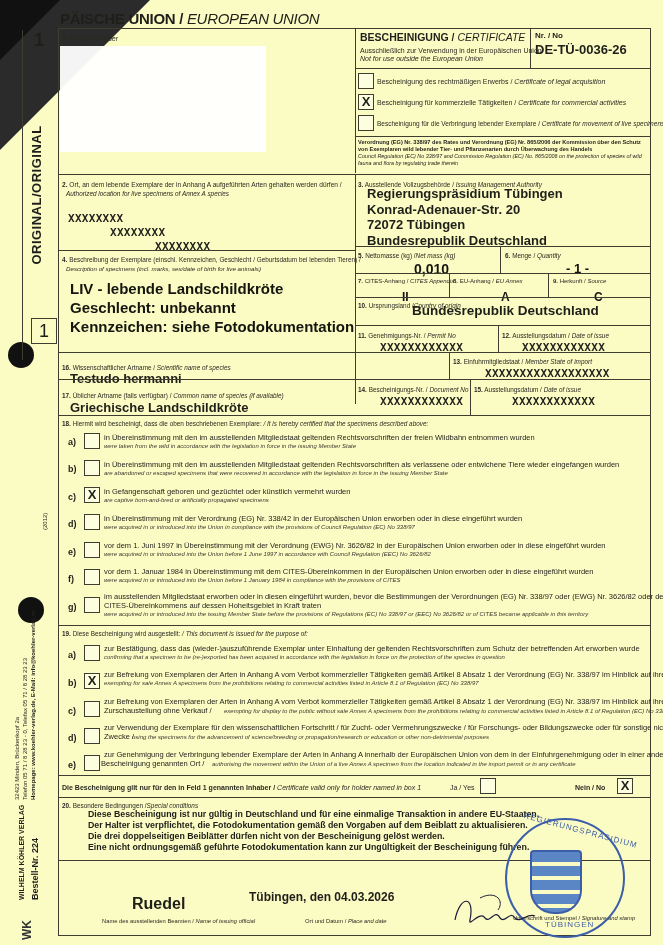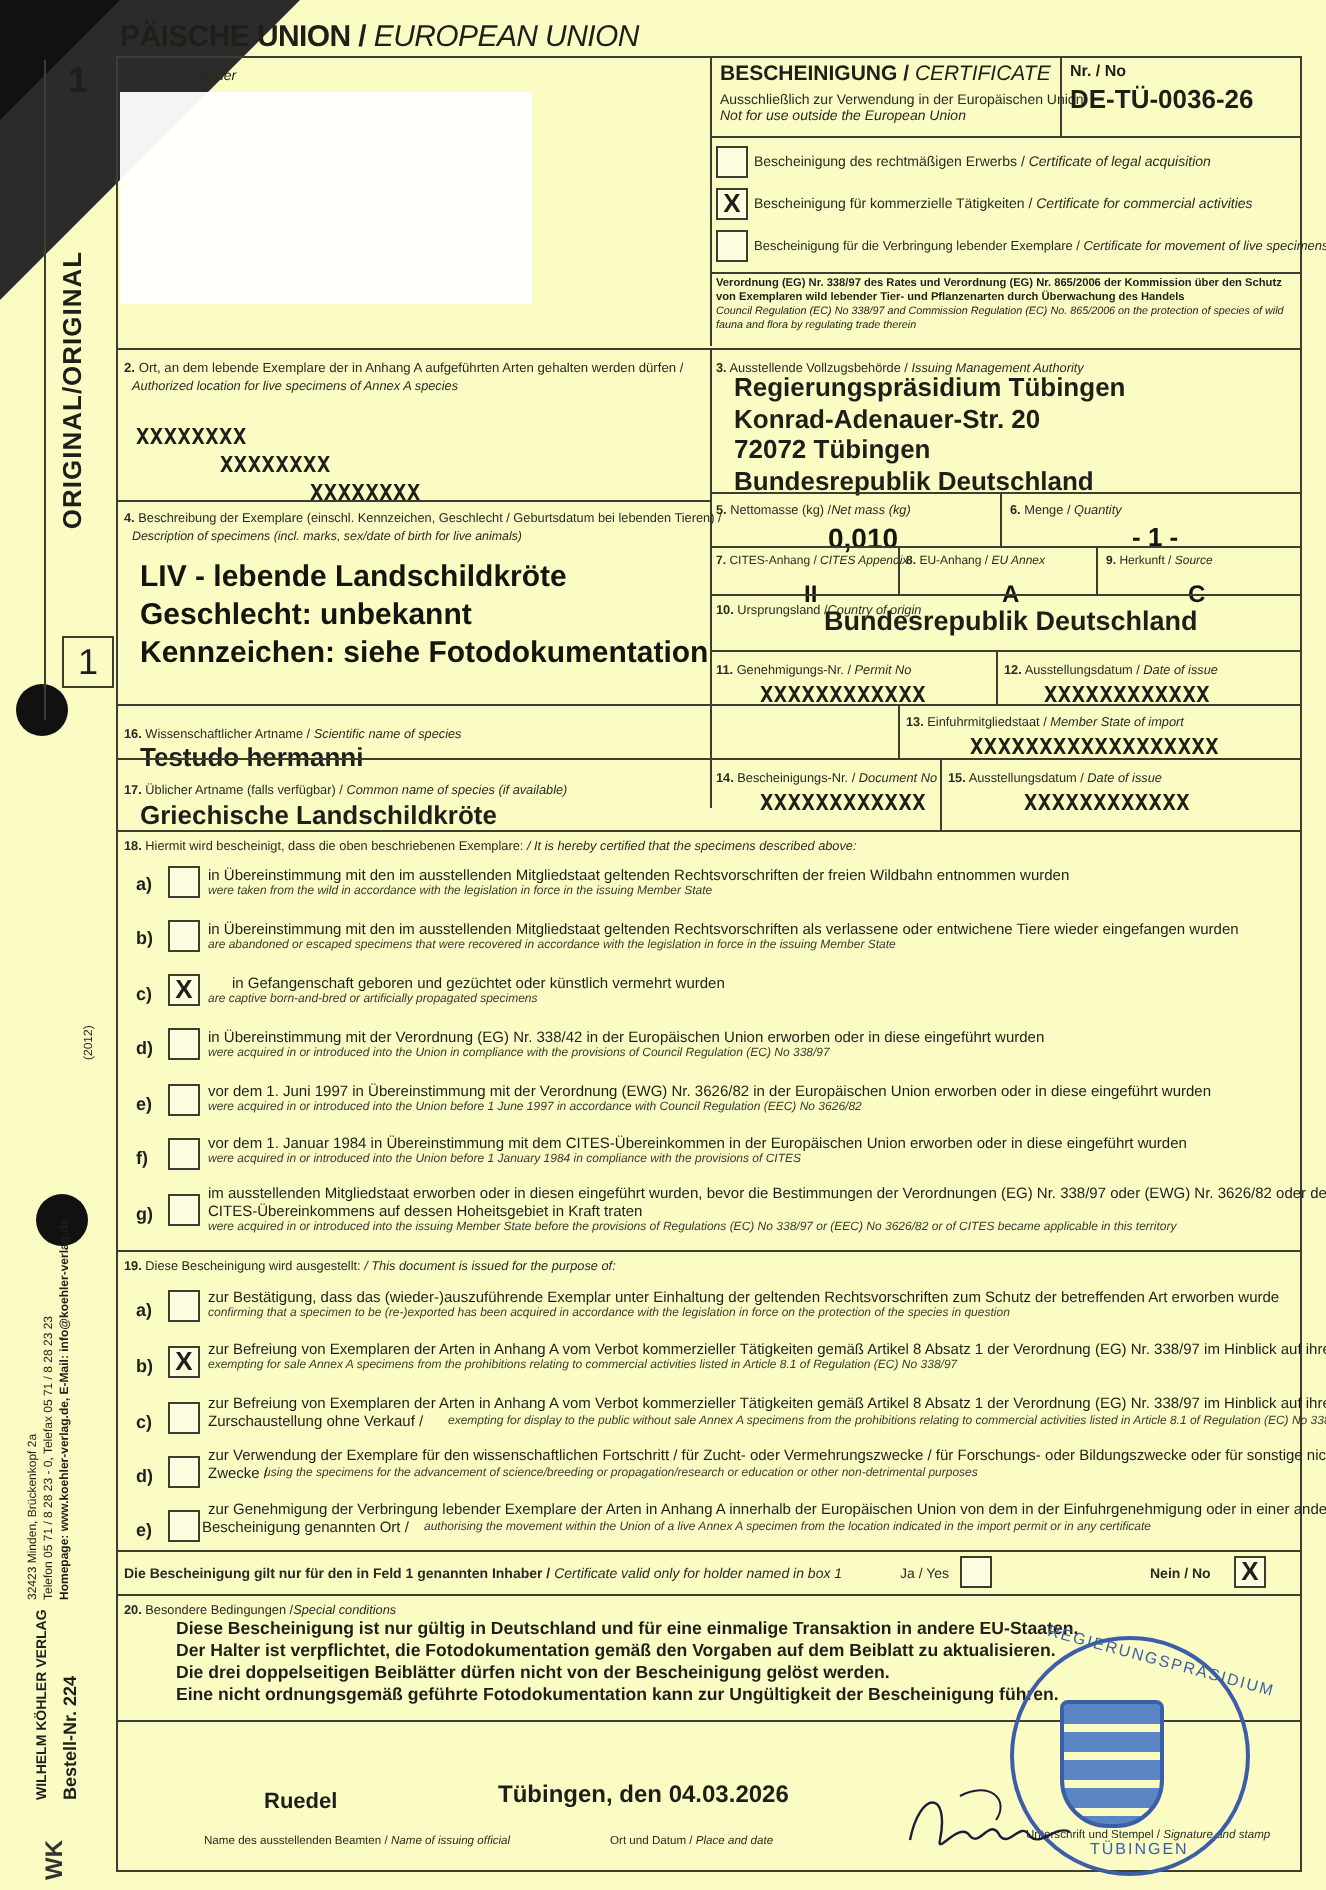--- a/index.html
+++ b/index.html
@@ -168,21 +168,21 @@
 </div>
 <div>
   <span class="opt-letter" style="left:68px;top:464px;">b)</span>
   <div class="box" style="left:84px;top:460px;"></div>
   <span class="opt-de" style="left:104px;top:460px;">in Übereinstimmung mit den im ausstellenden Mitgliedstaat geltenden Rechtsvorschriften als verlassene oder entwichene Tiere wieder eingefangen wurden</span>
   <span class="opt-en" style="left:104px;top:469px;">are abandoned or escaped specimens that were recovered in accordance with the legislation in force in the issuing Member State</span>
 </div>
 <div>
   <span class="opt-letter" style="left:68px;top:492px;">c)</span>
   <div class="box" style="left:84px;top:487px;">X</div>
-  <span class="opt-de" style="left:116px;top:487px;">in Gefangenschaft geboren und gezüchtet oder künstlich vermehrt wurden</span>
+  <span class="opt-de" style="left:104px;top:487px;">in Gefangenschaft geboren und gezüchtet oder künstlich vermehrt wurden</span>
   <span class="opt-en" style="left:104px;top:496px;">are captive born-and-bred or artificially propagated specimens</span>
 </div>
 <div>
   <span class="opt-letter" style="left:68px;top:519px;">d)</span>
   <div class="box" style="left:84px;top:514px;"></div>
   <span class="opt-de" style="left:104px;top:514px;">in Übereinstimmung mit der Verordnung (EG) Nr. 338/42 in der Europäischen Union erworben oder in diese eingeführt wurden</span>
   <span class="opt-en" style="left:104px;top:523px;">were acquired in or introduced into the Union in compliance with the provisions of Council Regulation (EC) No 338/97</span>
 </div>
 <div>
   <span class="opt-letter" style="left:68px;top:547px;">e)</span>
@@ -251,21 +251,21 @@
 
 <div class="abs lbl" style="left:62px;top:801px;font-size:6.4px;"><b>20.</b> <span>Besondere Bedingungen /</span><i>Special conditions</i></div>
 <div class="abs" style="left:88px;top:809px;font-weight:bold;font-size:8.8px;line-height:11px;">
   <div>Diese Bescheinigung ist nur gültig in Deutschland und für eine einmalige Transaktion in andere EU-Staaten.</div>
   <div>Der Halter ist verpflichtet, die Fotodokumentation gemäß den Vorgaben auf dem Beiblatt zu aktualisieren.</div>
   <div>Die drei doppelseitigen Beiblätter dürfen nicht von der Bescheinigung gelöst werden.</div>
   <div>Eine nicht ordnungsgemäß geführte Fotodokumentation kann zur Ungültigkeit der Bescheinigung führen.</div>
 </div>
 <div class="line" style="left:58px;top:860px;width:592px;height:1px;"></div>
 
-<div class="abs" style="left:132px;top:895px;font-weight:bold;font-size:11px;">Ruedel</div>
+<div class="abs" style="left:132px;top:895px;font-weight:bold;font-size:16px;">Ruedel</div>
 <div class="abs lbl" style="left:102px;top:917px;font-size:5.8px;"><span>Name des ausstellenden Beamten /</span> <i>Name of issuing official</i></div>
 <div class="abs" style="left:249px;top:890px;font-weight:bold;font-size:12px;">Tübingen, den 04.03.2026</div>
 <div class="abs lbl" style="left:305px;top:917px;font-size:5.8px;"><span>Ort und Datum /</span> <i>Place and date</i></div>
 <div class="abs lbl" style="left:513px;top:914px;font-size:5.8px;"><span>Unterschrift und Stempel /</span> <i>Signature and stamp</i></div>
 
 <div class="stamp"></div>
 <div class="stamp-inner"></div>
 <div class="stamp-text" style="left:522px;top:826px;transform:rotate(15deg);font-size:8px;">REGIERUNGSPRÄSIDIUM</div>
 <div class="stamp-text" style="left:545px;top:920px;font-size:8px;">TÜBINGEN</div>
 <svg class="sig" viewBox="0 0 100 40">

